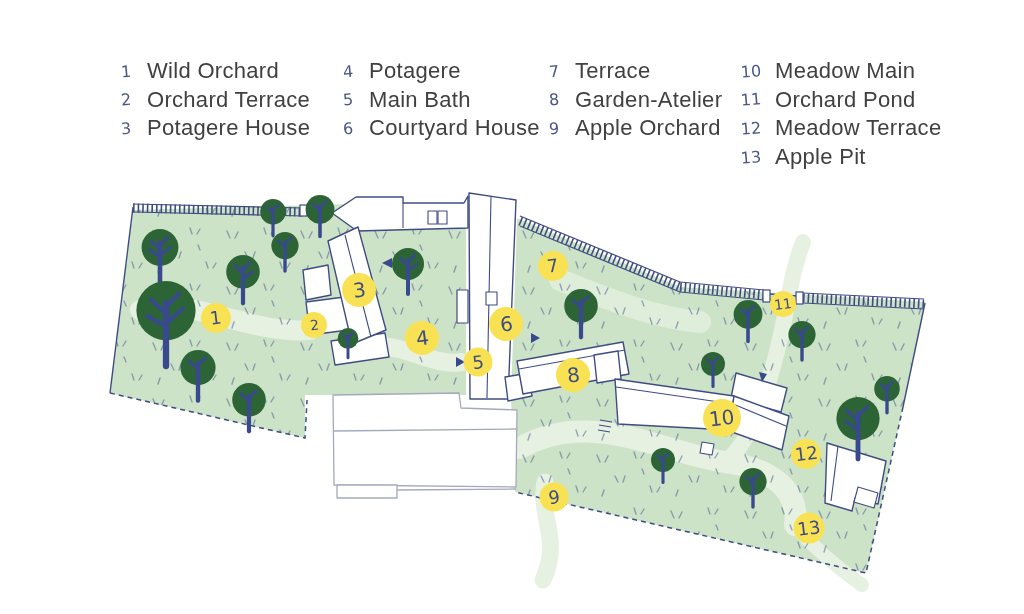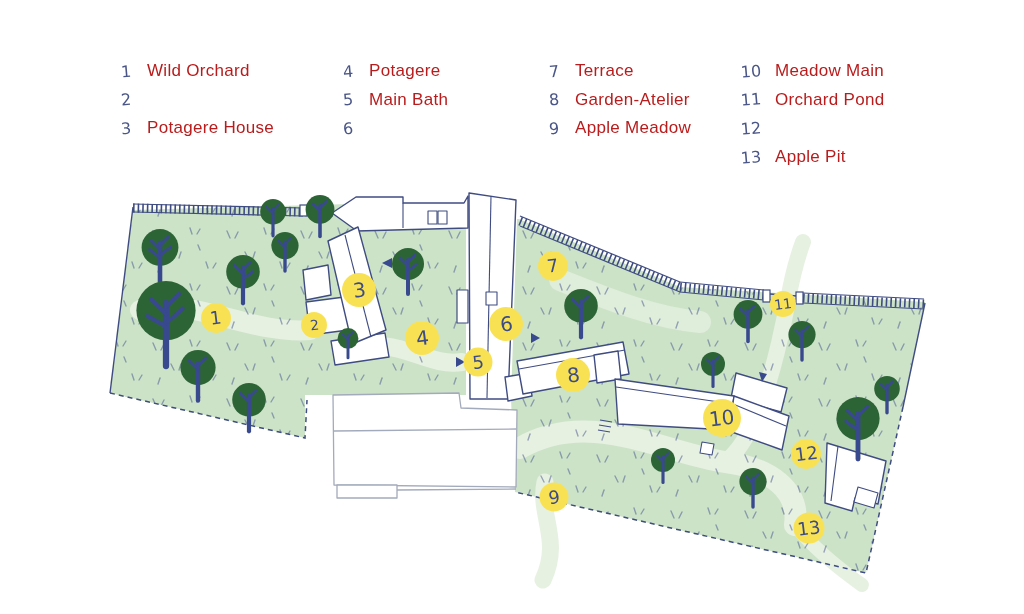--- a/index.html
+++ b/index.html
@@ -4,21 +4,21 @@
 <style>
   html,body{margin:0;padding:0;background:#ffffff;}
   #stage{position:relative;width:1024px;height:614px;overflow:hidden;background:#fff;
          font-family:"Liberation Sans", sans-serif;}
   
   .legend-col{position:absolute;top:57px;}
   .legend-row{display:flex;align-items:center;height:28.6px;}
   .lnum{display:inline-block;width:24px;text-align:center;color:#4A5687;font-size:16px;
         font-family:"DejaVu Sans", sans-serif;transform:rotate(-5deg);}
   .legend-col.wide .lnum{width:30px;}
-  .llab{margin-left:9px;color:#b91c1c;font-size:17px;letter-spacing:.3px;white-space:nowrap;}
+  .llab{margin-left:9px;color:#404040;font-size:22px;letter-spacing:.3px;white-space:nowrap;}
   
   .marker{position:absolute;transform:translate(-50%,-50%);border-radius:50%;
           background:#F8E254;display:flex;align-items:center;justify-content:center;z-index:5;}
   .marker span{color:#3D4C85;font-family:"DejaVu Sans", sans-serif;font-size:18px;
                transform:rotate(-7deg);line-height:1;}
   .marker.lg span{font-size:20px;}
   .marker.sm span{font-size:14px;}
   svg{position:absolute;left:0;top:0;}
 </style>
 </head>
@@ -26,67 +26,70 @@
 
 <div id="stage">
 
   <div class="legend-col" style="left:114px">
     <div class="legend-row">
       <span class="lnum">1</span>
       <span class="llab">Wild Orchard</span>
     </div>
     <div class="legend-row">
       <span class="lnum">2</span>
+      <span class="llab">Orchard Terrace</span>
     </div>
     <div class="legend-row">
       <span class="lnum">3</span>
       <span class="llab">Potagere House</span>
     </div>
   </div>
 
   <div class="legend-col" style="left:336px">
     <div class="legend-row">
       <span class="lnum">4</span>
       <span class="llab">Potagere</span>
     </div>
     <div class="legend-row">
       <span class="lnum">5</span>
       <span class="llab">Main Bath</span>
     </div>
     <div class="legend-row">
       <span class="lnum">6</span>
+      <span class="llab">Courtyard House</span>
     </div>
   </div>
 
   <div class="legend-col" style="left:542px">
     <div class="legend-row">
       <span class="lnum">7</span>
       <span class="llab">Terrace</span>
     </div>
     <div class="legend-row">
       <span class="lnum">8</span>
       <span class="llab">Garden-Atelier</span>
     </div>
     <div class="legend-row">
       <span class="lnum">9</span>
-      <span class="llab">Apple Meadow</span>
+      <span class="llab">Apple Orchard</span>
     </div>
   </div>
 
   <div class="legend-col wide" style="left:736px">
     <div class="legend-row">
       <span class="lnum">10</span>
       <span class="llab">Meadow Main</span>
     </div>
     <div class="legend-row">
       <span class="lnum">11</span>
       <span class="llab">Orchard Pond</span>
     </div>
     <div class="legend-row">
       <span class="lnum">12</span>
+      <span class="llab">Meadow Terrace</span>
     </div>
     <div class="legend-row">
       <span class="lnum">13</span>
       <span class="llab">Apple Pit</span>
     </div>
   </div>
 
   <svg width="1024" height="614" viewBox="0 0 1024 614">
     <defs>
       <pattern id="tuft" x="0" y="0" width="74" height="56" patternUnits="userSpaceOnUse">

